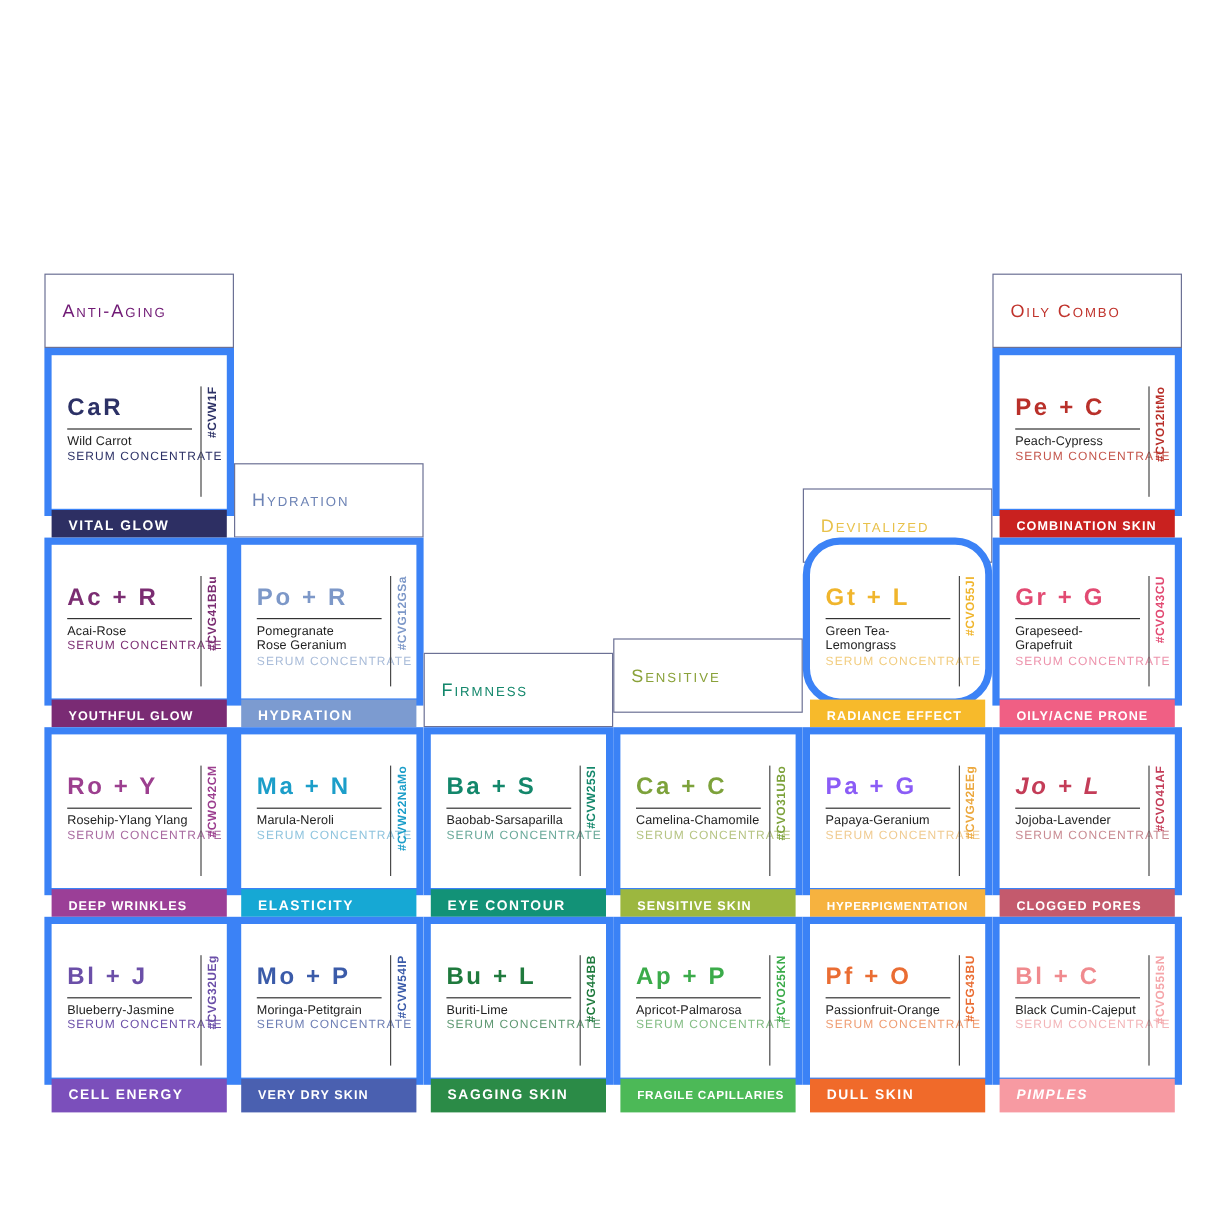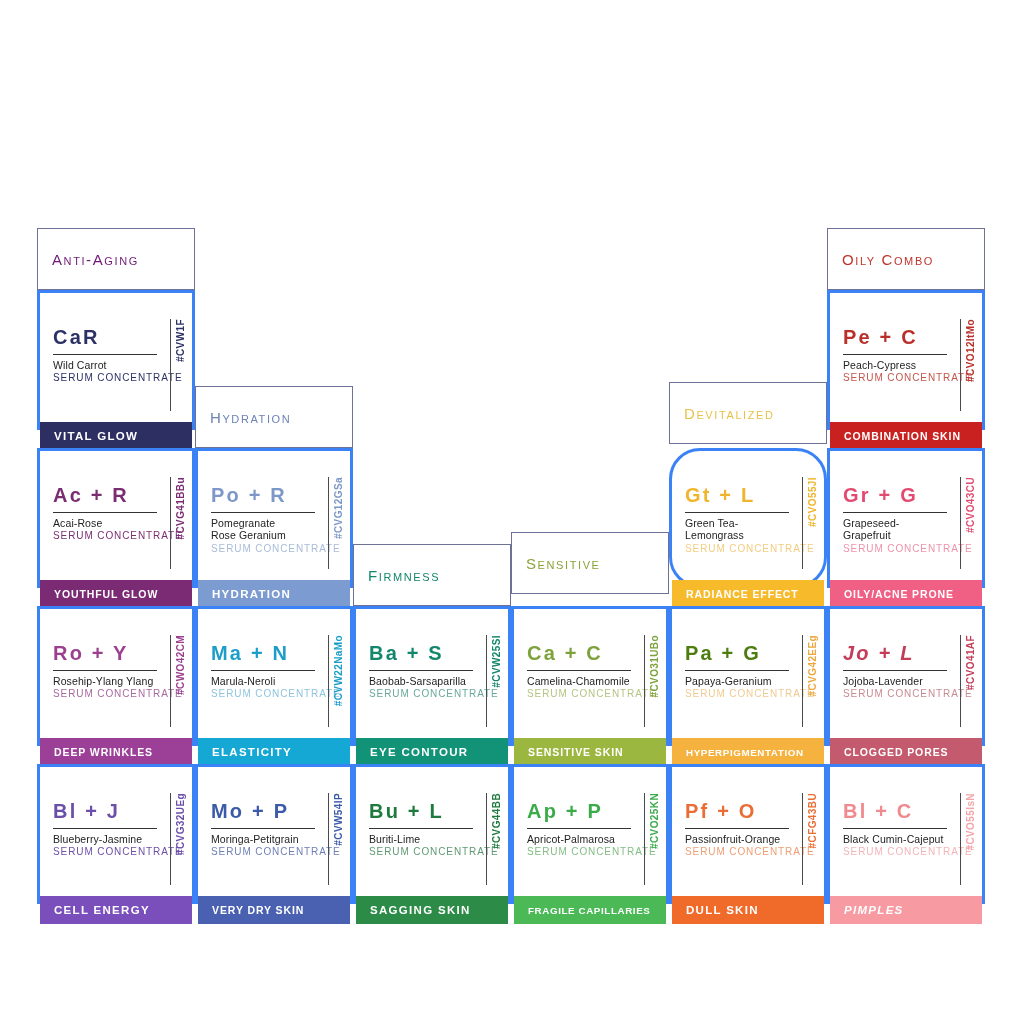--- a/index.html
+++ b/index.html
@@ -17,21 +17,21 @@
     padding-left:14px;
     font-size:15px;letter-spacing:1.6px;
     font-variant:small-caps;text-transform:capitalize;
     font-family:"Liberation Sans",sans-serif;
     white-space:nowrap;
   }
 
   
   .cell{
     position:absolute;left:0;width:158px;height:140px;
-    border:3px solid #3b82f6;background:#fff;box-sizing:border-box;
+    border:6px solid #3b82f6;background:#fff;box-sizing:border-box;
   }
   .cell-inner{position:absolute;left:0;top:0;right:0;height:128px;}
   .code-wrap{position:absolute;left:13px;top:34px;width:104px;}
   .code{
     font-size:20px;font-weight:bold;letter-spacing:2.2px;
     line-height:1;white-space:nowrap;
   }
   .rule{height:1px;background:#333;margin-top:7px;width:100%;}
   .botanical{
     font-size:10.5px;color:#222;margin-top:4px;line-height:1.18;
@@ -265,21 +265,21 @@
         </div>
         <div class="sku-wrap">
           <div class="sku-line"></div>
           <div class="sku" style="color: rgb(59, 171, 74);">#CVO25KN</div>
         </div>
       </div>
       <div class="band xsmall" style="background: rgb(76, 185, 87);">
         <span>FRAGILE CAPILLARIES</span>
       </div>
     </div>
-    <div class="cat-head" style="left: 669px; top: 382px;">
+    <div class="cat-head" style="left: 669px; top: 407px;">
       <div class="cat-title" style="color: rgb(232, 193, 74);">Devitalized</div>
     </div>
     <div class="cell" style="left: 669px; top: 448px; border-radius: 31px;">
       <div class="cell-inner">
         <div class="code-wrap">
           <div class="code" style="color: rgb(240, 181, 44);">Gt + L</div>
           <div class="rule"></div>
           <div class="botanical">Green Tea-Lemongrass</div>
           <div class="serum" style="color: rgb(242, 205, 128);">SERUM CONCENTRATE</div>
         </div>
@@ -288,21 +288,21 @@
           <div class="sku" style="color: rgb(240, 181, 44);">#CVO55JI</div>
         </div>
       </div>
       <div class="band small" style="background: rgb(247, 186, 43);">
         <span>RADIANCE EFFECT</span>
       </div>
     </div>
     <div class="cell" style="left: 669px; top: 606px;">
       <div class="cell-inner">
         <div class="code-wrap">
-          <div class="code" style="color: #4d7c0f;">Pa + G</div>
+          <div class="code" style="color: #8b5cf6;">Pa + G</div>
           <div class="rule"></div>
           <div class="botanical">Papaya-Geranium</div>
           <div class="serum" style="color: rgb(240, 203, 145);">SERUM CONCENTRATE</div>
         </div>
         <div class="sku-wrap">
           <div class="sku-line"></div>
           <div class="sku" style="color: rgb(236, 168, 62);">#CVG42EEg</div>
         </div>
       </div>
       <div class="band xsmall" style="background: rgb(246, 178, 63);">

